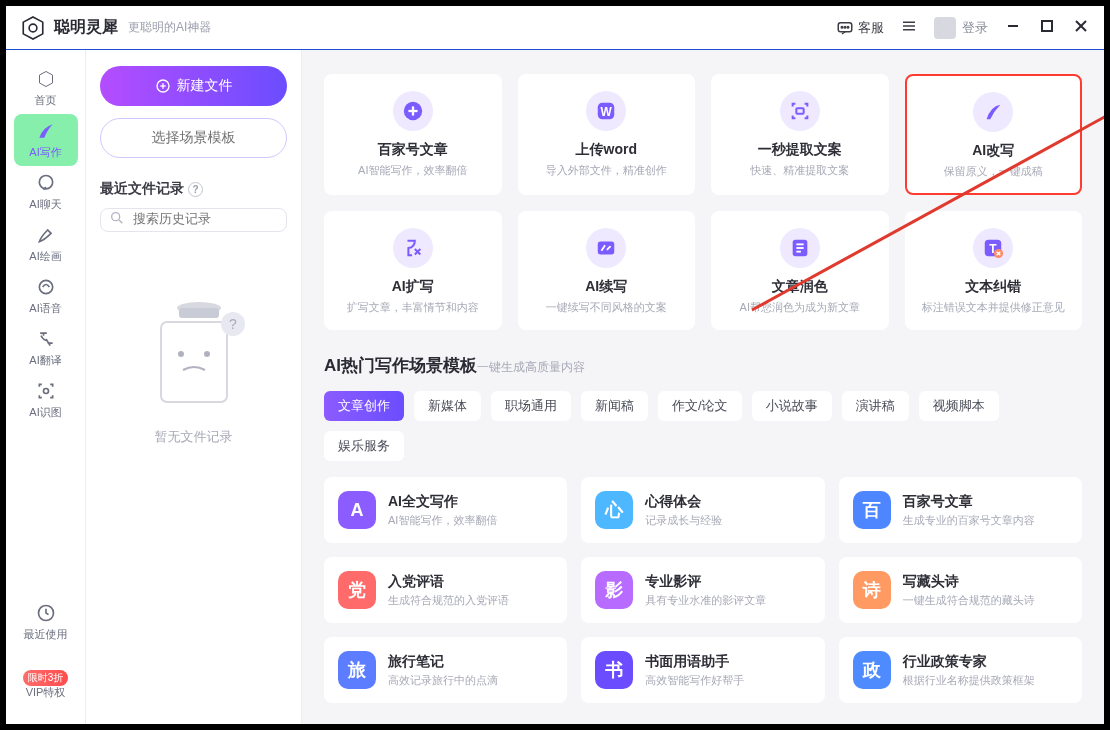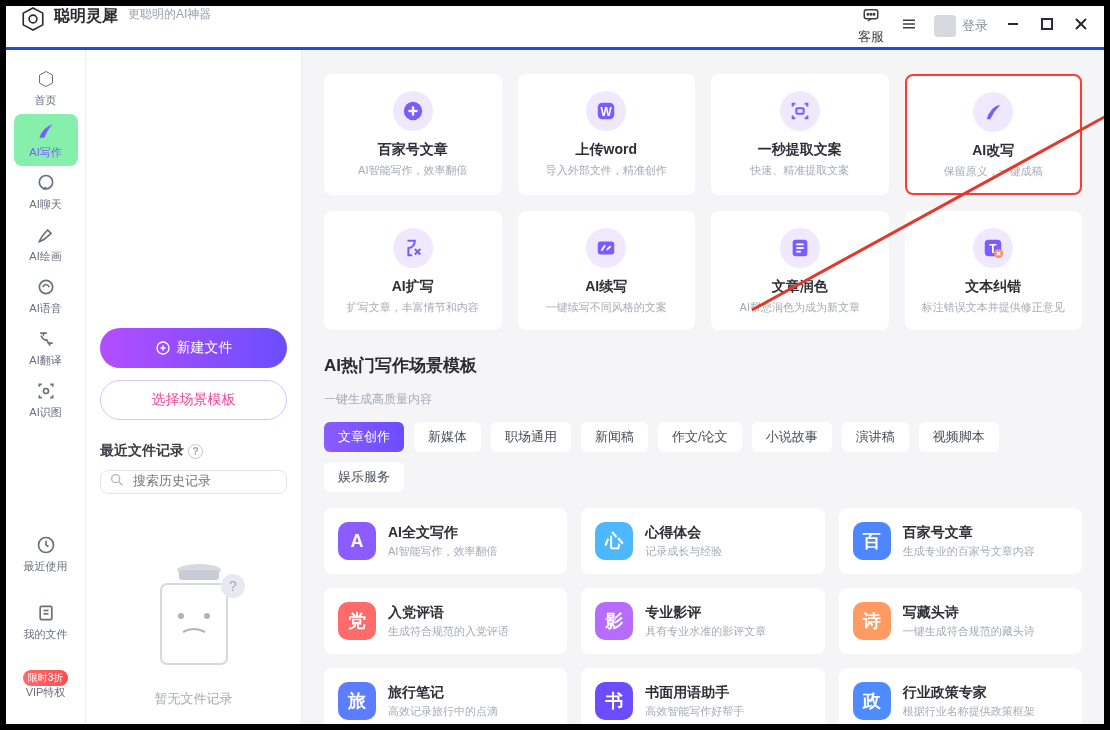--- a/index.html
+++ b/index.html
@@ -1,53 +1,53 @@
 <!DOCTYPE html>
 <html><head>
 <meta charset="utf-8">
 <style>
 * { margin: 0; padding: 0; box-sizing: border-box; font-family: "Microsoft YaHei", "PingFang SC", sans-serif; }
 body { background: #000; display: flex; justify-content: center; align-items: flex-start; }
 .window { width: 1110px; height: 730px; background: #f5f5f8; border: 6px solid #000; position: relative; overflow: hidden; }
-.titlebar { height: 44px; background: #fff; display: flex; align-items: flex-start; padding: 0 14px; border-bottom: 3px solid #1d4ed8; }
+.titlebar { height: 44px; background: #fff; display: flex; align-items: center; padding: 0 14px; border-bottom: 1px solid #1d4ed8; }
 .logo-icon { width: 26px; height: 26px; display: flex; align-items: center; justify-content: center; }
 .app-title { font-size: 16px; font-weight: 700; color: #2a2a33; margin-left: 8px; }
 .app-slogan { font-size: 12px; color: #9ca0ae; margin-left: 10px; }
 .titlebar-right { margin-left: auto; display: flex; align-items: center; gap: 16px; }
-.kefu { display: flex; align-items: center; gap: 4px; color: #3c3c44; font-size: 13px; cursor: pointer; flex-direction: column; }
+.kefu { display: flex; align-items: center; gap: 4px; color: #3c3c44; font-size: 13px; cursor: pointer; }
 .menu-lines { cursor: pointer; }
 .login { display: flex; align-items: center; gap: 6px; color: #888c99; font-size: 13px; cursor: pointer; }
 .avatar { width: 22px; height: 22px; background: #d7d8e0; border-radius: 4px; }
 .win-btn { width: 18px; cursor: pointer; color: #2a2a33; text-align: center; }
 .body { display: flex; height: calc(100% - 44px); }
 .sidebar { width: 80px; background: #fff; border-right: 1px solid #ececf3; display: flex; flex-direction: column; align-items: center; padding-top: 12px; position: relative; }
 .sb-item { display: flex; flex-direction: column; align-items: center; gap: 3px; cursor: pointer; color: #6b6e7e; width: 64px; padding: 6px 0; border-radius: 8px; }
 .sb-item.active { background: #86efac; color: #7a5cff; }
 .sb-label { font-size: 11px; }
 .sb-icon { width: 22px; height: 22px; display: flex; align-items: center; justify-content: center; }
 .sb-bottom { margin-top: auto; display: flex; flex-direction: column; align-items: center; gap: 16px; padding-bottom: 18px; }
 .vip-badge { background: linear-gradient(90deg,#ff6b6b,#ff4d4d); color:#fff; font-size:10px; padding:1px 5px; border-radius:8px; margin-bottom:-4px; }
-.panel { width: 216px; background: #fff; border-right: 1px solid #ececf3; padding: 16px 14px; display: flex; flex-direction: column; justify-content: flex-end; }
+.panel { width: 216px; background: #fff; border-right: 1px solid #ececf3; padding: 16px 14px; display: flex; flex-direction: column; }
 .btn-primary { height: 40px; background: linear-gradient(90deg,#b44dff,#6b4dff); color:#fff; border:none; border-radius: 20px; font-size: 14px; display:flex; align-items:center; justify-content:center; gap:6px; cursor:pointer; margin-bottom: 12px; }
-.btn-outline { height: 40px; background:#fff; color:#ec4899; border:1px solid #cfc8ff; border-radius:20px; font-size:14px; cursor:pointer; margin-bottom: 22px; }
+.btn-outline { height: 40px; background:#fff; color:#737373; border:1px solid #cfc8ff; border-radius:20px; font-size:14px; cursor:pointer; margin-bottom: 22px; }
 .section-title { font-size: 14px; font-weight: 700; color: #3c3c44; display:flex; align-items:center; gap:4px; margin-bottom: 10px; }
 .help-icon { width:15px; height:15px; border:1px solid #c3c6d0; border-radius:50%; font-size:10px; color:#9ca0ae; display:flex; align-items:center; justify-content:center; }
 .search-box { position: relative; margin-bottom: 24px; }
 .search-box input { width:100%; height:24px; border:1px solid #e4e5ec; border-radius:8px; padding:0 10px 4px 32px; font-size:13px; outline:none; }
 .search-box .glass { position:absolute; left:9px; top:50%; transform:translateY(-50%); color:#b2b4c0; }
 .empty { display:flex; flex-direction:column; align-items:center; margin-top: 40px; color:#a7a9b6; }
 .empty-text { margin-top: 12px; font-size: 13px; }
 .main { flex: 1; overflow: auto; padding: 24px 22px; position: relative; }
 .card-grid { display: grid; grid-template-columns: repeat(4, 1fr); gap: 16px; margin-bottom: 24px; }
 .card { background:#fff; border-radius: 8px; padding: 16px 10px 14px; display:flex; flex-direction:column; align-items:center; text-align:center; cursor:pointer; border: 1px solid transparent; }
 .card.highlighted { border: 2px solid #ff3b30; }
 .card-icon { width: 40px; height: 40px; border-radius: 50%; background:#efe9ff; display:flex; align-items:center; justify-content:center; margin-bottom: 10px; }
 .card-title { font-size: 14px; font-weight: 700; color:#2e2e37; margin-bottom: 4px; }
 .card-sub { font-size: 11px; color:#a7a9b6; }
-.section-heading { display:flex; align-items:baseline; gap: 14px; margin: 6px 0 14px; flex-direction: column; }
+.section-heading { display:flex; align-items:baseline; margin: 6px 0 14px; }
 .section-heading h3 { font-size: 17px; font-weight: 800; color:#2a2a33; }
 .section-heading span { font-size:12px; color:#a7a9b6; }
 .tabs { display:flex; gap:10px; margin-bottom: 16px; flex-wrap: wrap; }
 .tab { padding: 6px 14px; background:#fff; border-radius: 6px; font-size: 13px; color:#4a4c58; cursor:pointer; }
 .tab.active { background: linear-gradient(90deg,#8b5cff,#6b4dff); color:#fff; }
 .tmpl-grid { display:grid; grid-template-columns: repeat(3, 1fr); gap:14px; }
 .tmpl { background:#fff; border-radius:8px; padding:14px; display:flex; align-items:center; gap:12px; cursor:pointer; }
 .tmpl-icon { width: 38px; height: 38px; border-radius: 10px; display:flex; align-items:center; justify-content:center; color:#fff; font-size:18px; font-weight:700; flex-shrink:0; }
 .tmpl-body { display:flex; flex-direction:column; gap:2px; }
 .tmpl-title { font-size: 14px; font-weight: 700; color:#2e2e37; }
@@ -168,30 +168,20 @@
         <div class="sb-item">
           <div class="sb-icon">
               <svg width="20" height="20" viewBox="0 0 24 24" fill="none" stroke="#6b6e7e" stroke-width="2">
                 <circle cx="12" cy="12" r="9"></circle>
                 <path d="M12 7 V12 L15 14"></path>
               </svg>
             </div>
           <div class="sb-label">最近使用</div>
         </div>
         <div class="sb-item">
-          <div class="sb-icon">
-              <svg width="20" height="20" viewBox="0 0 24 24" fill="none" stroke="#6b6e7e" stroke-width="2">
-                <rect x="5" y="4" width="14" height="16" rx="2"></rect>
-                <line x1="9" y1="9" x2="15" y2="9"></line>
-                <line x1="9" y1="13" x2="15" y2="13"></line>
-              </svg>
-            </div>
-          <div class="sb-label">我的文件</div>
-        </div>
-        <div class="sb-item">
           <div class="vip-badge">限时3折</div>
           <div class="sb-label">VIP特权</div>
         </div>
       </div>
     </div>
 
     <div class="panel">
       <button class="btn-primary">
         <svg width="16" height="16" viewBox="0 0 24 24">
             <circle cx="12" cy="12" r="9" fill="none" stroke="#fff" stroke-width="2"></circle>

